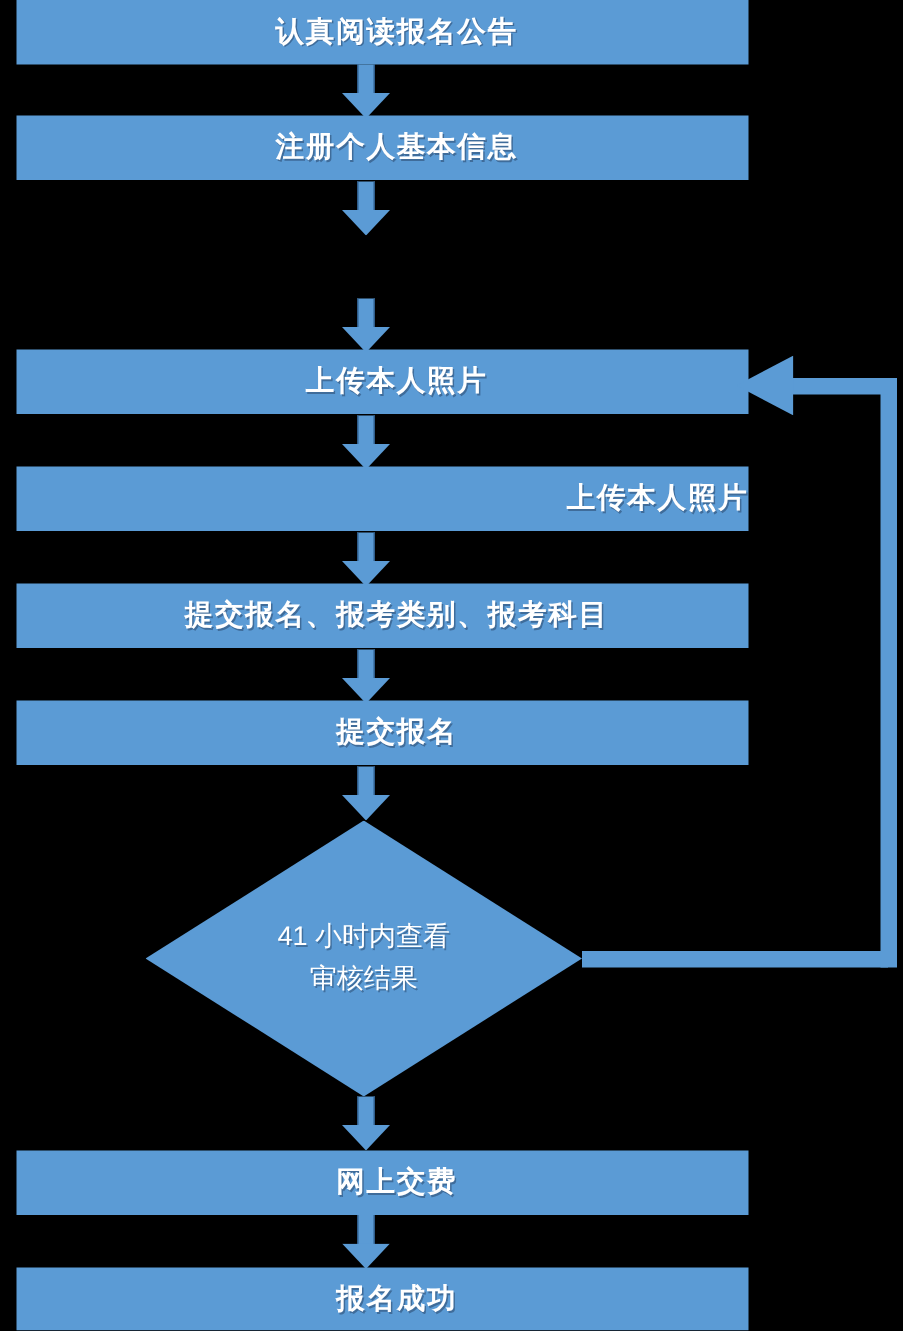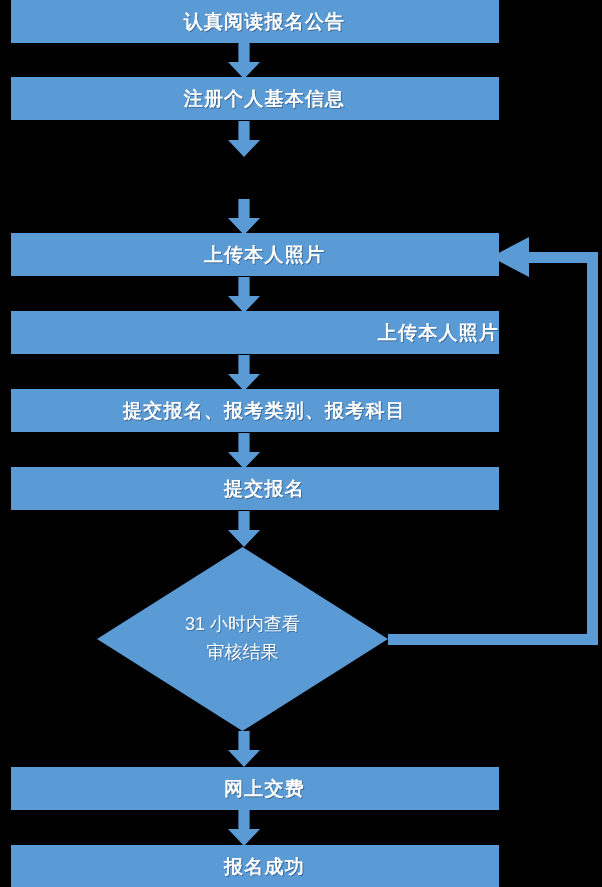--- a/index.html
+++ b/index.html
@@ -148,21 +148,21 @@
   <div class="node-box" style="top:389px;">
     <span class="node-label">提交报名、报考类别、报考科目</span>
   </div>
   <div class="node-box" style="top:467px;">
     <span class="node-label">提交报名</span>
   </div>
 
   <div class="node-diamond">
     <div class="diamond-shape"></div>
     <div class="diamond-text">
-      <span>31 小时内查看</span>
+      <span>41 小时内查看</span>
       <span>审核结果</span>
     </div>
   </div>
 
   <div class="node-box" style="top:767px;text-align:center;">
     <span class="node-label">网上交费</span>
   </div>
   <div class="node-box" style="top:845px;font-family:Liberation Serif, serif;">
     <span class="node-label">报名成功</span>
   </div>

